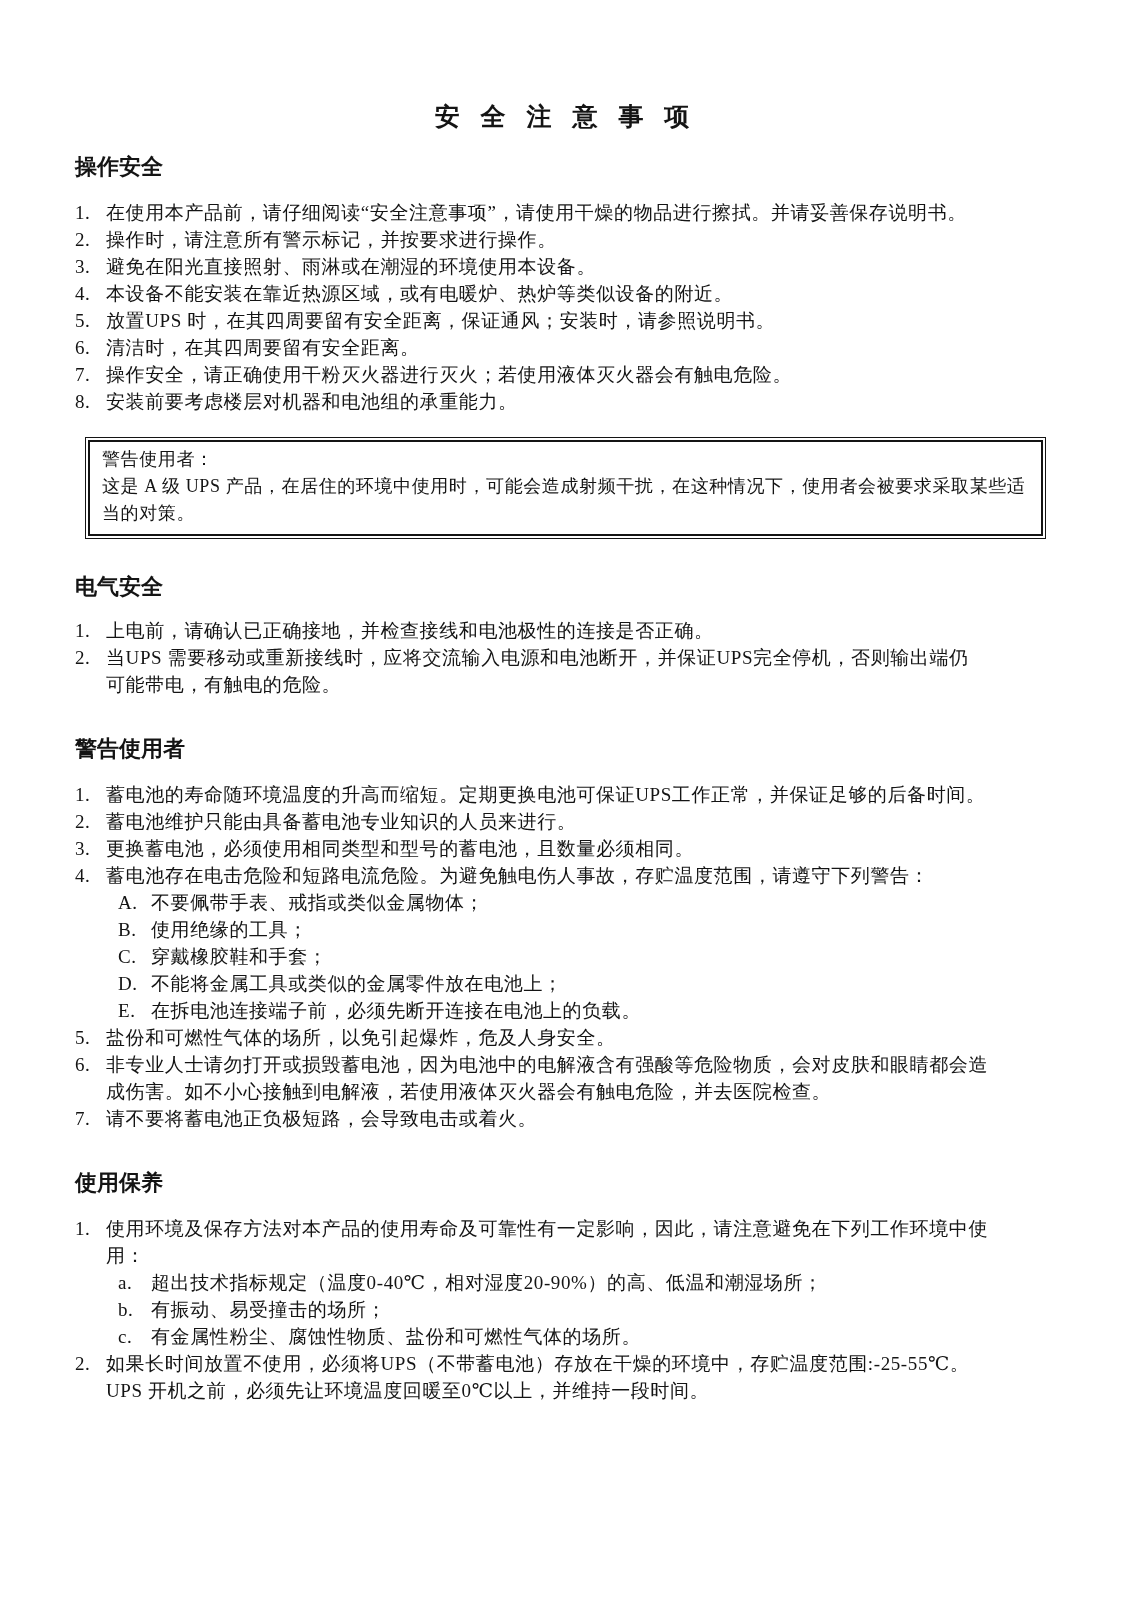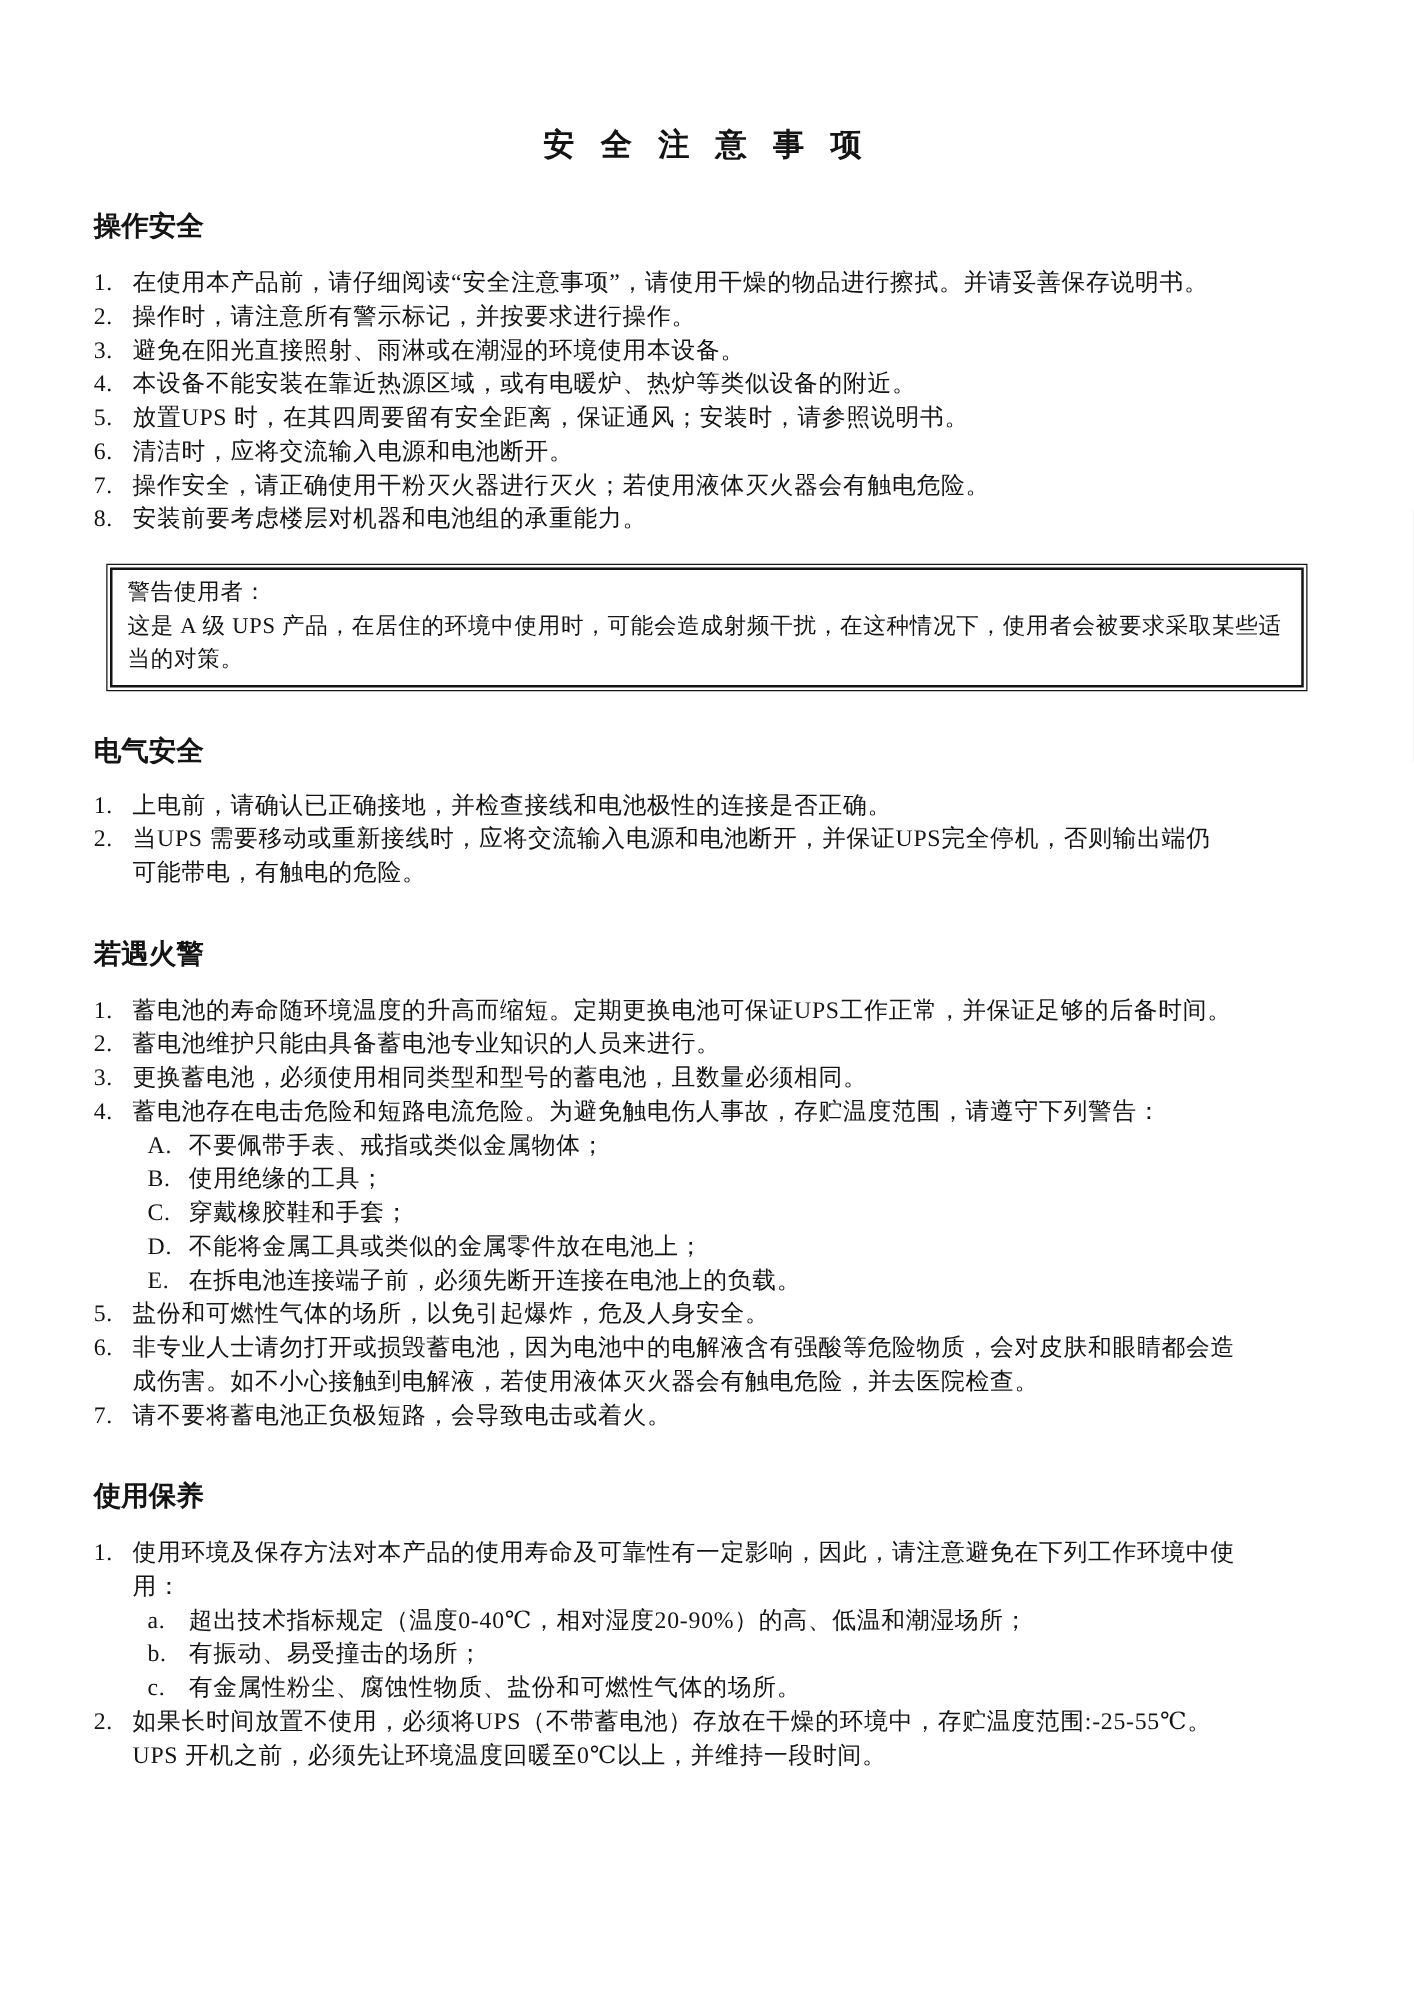--- a/index.html
+++ b/index.html
@@ -27,21 +27,21 @@
     white-space: nowrap;
   }
   .section-heading {
     margin: 0;
     font-family: "Liberation Sans", "DejaVu Sans", sans-serif;
     font-weight: bold;
     font-size: 22px;
     line-height: 27px;
     color: #141414;
   }
-  .mt-sec1 { margin-top: 36px; }
+  .mt-sec1 { margin-top: 22px; }
   .mt-sec  { margin-top: 37px; }
   .list { margin-top: 19px; padding-right: 68px; }
   .list-tight { margin-top: 17px; }
   .li {
     display: flex;
     align-items: flex-start;
     font-size: 19px;
     line-height: 27px;
     letter-spacing: 0.6px;
   }
@@ -86,21 +86,21 @@
       <div class="li">
         <span class="num">4.</span>
         <span class="txt">本设备不能安装在靠近热源区域，或有电暖炉、热炉等类似设备的附近。</span>
       </div>
       <div class="li">
         <span class="num">5.</span>
         <span class="txt">放置UPS 时，在其四周要留有安全距离，保证通风；安装时，请参照说明书。</span>
       </div>
       <div class="li">
         <span class="num">6.</span>
-        <span class="txt">清洁时，应将交流输入电源和电池断开。</span>
+        <span class="txt">清洁时，在其四周要留有安全距离。</span>
       </div>
       <div class="li">
         <span class="num">7.</span>
         <span class="txt">操作安全，请正确使用干粉灭火器进行灭火；若使用液体灭火器会有触电危险。</span>
       </div>
       <div class="li">
         <span class="num">8.</span>
         <span class="txt">安装前要考虑楼层对机器和电池组的承重能力。</span>
       </div>
     </div>
@@ -119,21 +119,21 @@
         <span class="txt">上电前，请确认已正确接地，并检查接线和电池极性的连接是否正确。</span>
       </div>
       <div class="li">
         <span class="num">2.</span>
         <span class="txt">当UPS 需要移动或重新接线时，应将交流输入电源和电池断开，并保证UPS完全停机，否则输出端仍可能带电，有触电的危险。</span>
       </div>
     </div>
   </section>
 
   <section>
-    <h2 class="section-heading mt-sec">若遇火警</h2>
+    <h2 class="section-heading mt-sec">警告使用者</h2>
     <div class="list">
       <div class="li">
         <span class="num">1.</span>
         <span class="txt">蓄电池的寿命随环境温度的升高而缩短。定期更换电池可保证UPS工作正常，并保证足够的后备时间。</span>
       </div>
       <div class="li">
         <span class="num">2.</span>
         <span class="txt">蓄电池维护只能由具备蓄电池专业知识的人员来进行。</span>
       </div>
       <div class="li">

